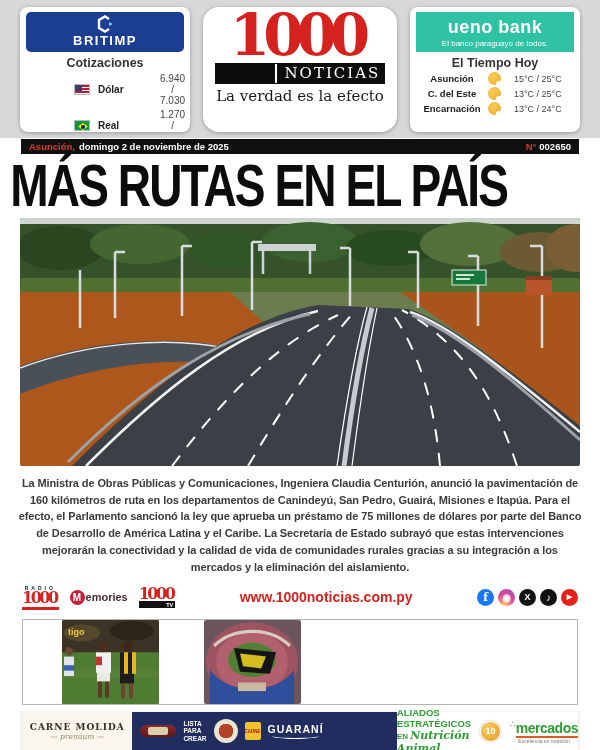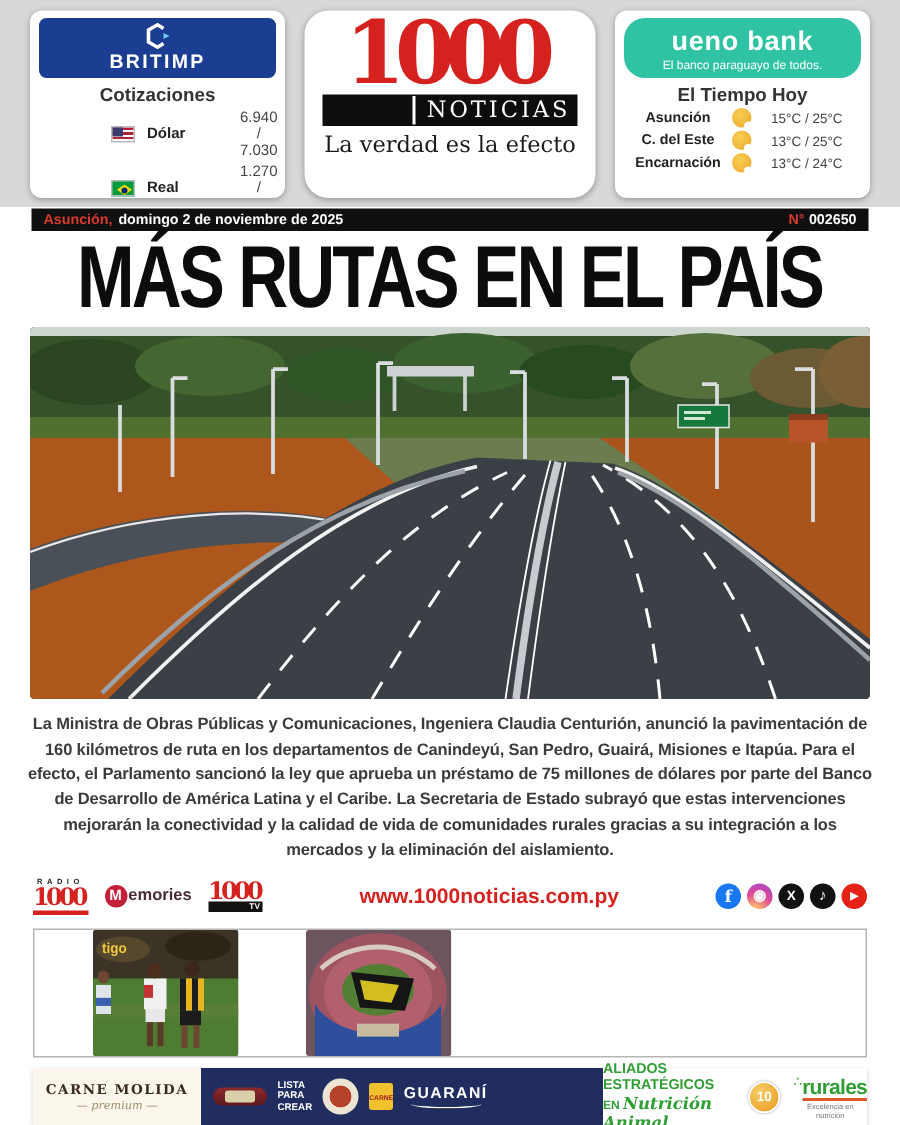--- a/index.html
+++ b/index.html
@@ -26,39 +26,39 @@
   .flag.ar { background:linear-gradient(180deg,#74acdf 0 33%,#fff 33% 67%,#74acdf 67%); }
   .flag.ar::before { content:""; position:absolute; left:6.5px; top:4px; width:3px; height:3px; border-radius:50%; background:#e8a53a; }
   .cot-label { font-weight:bold; font-size:10px; color:#222; }
   .cot-value { font-size:10px; color:#444; text-align:center; }
 
   .mast-number { font-family:"DejaVu Serif", serif; font-weight:bold; font-size:58px; line-height:0.92; color:#d6221f; letter-spacing:-7px; padding-right:7px; }
   .mast-bar { width:88%; background:#0d0d0d; height:21px; display:flex; justify-content:flex-end; align-items:center; margin-top:1px; }
   .mast-word { font-family:"DejaVu Serif", serif; color:#fff; font-size:15px; letter-spacing:2px; border-left:2px solid #fff; padding:0 5px 1px 7px; }
   .mast-slogan { font-family:"DejaVu Serif", serif; font-size:15px; color:#1a1a1a; margin-top:3px; }
 
-  .ueno-logo { background:#2fc3a4; border-radius:14px; padding:5px 0 4px; text-align:center; color:#fff; }
+  .ueno-logo { background:#2fc3a4; border-radius:0; padding:5px 0 4px; text-align:center; color:#fff; }
   .ueno-name { font-weight:bold; font-size:18px; letter-spacing:0.5px; }
   .ueno-slogan { font-size:8px; margin-top:1px; }
   .wx-title { text-align:center; font-weight:bold; font-size:12.5px; color:#333; margin:4px 0 2px; }
   .wx-row { display:grid; grid-template-columns:72px 26px 1fr; align-items:center; margin:2px 0; }
   .wx-city { font-weight:bold; font-size:9.5px; color:#222; text-align:center; }
   .sun { width:13px; height:13px; border-radius:50%; background:radial-gradient(circle at 40% 35%, #f8cd52, #eaa92c); position:relative; display:inline-block; }
   .sun::after { content:""; position:absolute; right:-1px; bottom:-1px; width:6px; height:5px; background:#fff; border-radius:50%; }
   .wx-temps { font-size:9px; color:#444; }
 
   
   .dateline { margin:1px 21px 0; height:15px; background:#101010; display:flex; justify-content:space-between; align-items:center; padding:0 8px; font-size:9.5px; font-weight:bold; }
   .dl-city { color:#d93a2d; margin-right:4px; }
   .dl-date { color:#fff; }
   .dl-nlabel { color:#d93a2d; margin-right:3px; }
   .dl-number { color:#fff; }
 
   
-  .headline { height:62px; display:flex; align-items:center; justify-content:center; }
+  .headline { height:62px; display:flex; align-items:center; justify-content:flex-start; }
   .headline span { display:inline-block; font-weight:bold; font-size:48px; letter-spacing:-2px; color:#0c0c0c; transform:scale(0.96,1.22); white-space:nowrap; }
 
   
   .photo { margin:2px 20px 0; height:248px; border-radius:3px; overflow:hidden; background:#3a4046; }
   .photo svg { display:block; width:100%; height:100%; }
 
   
   .article { margin:9px 18px 0; text-align:center; font-weight:bold; font-size:11px; line-height:1.52; color:#3b3b3b; letter-spacing:-0.1px; }
 
   
@@ -335,20 +335,20 @@
       <div class="gr-text">
         <div class="l1">ALIADOS ESTRATÉGICOS</div>
         <div class="l2">
           <span>EN</span>
           <span class="gr-script">Nutrición Animal</span>
         </div>
       </div>
       <div class="badge10">10</div>
       <div class="gr-brand-wrap">
         <div>
-          <span class="gr-dots">∴</span><span class="gr-brand">rurales</span>
+          <span class="gr-dots">∴</span><span class="gr-brand">mercados</span>
         </div>
         <div class="gr-sub">Excelencia en nutrición</div>
       </div>
     </div>
   </div>
 
 </div>
 
 </body></html>

